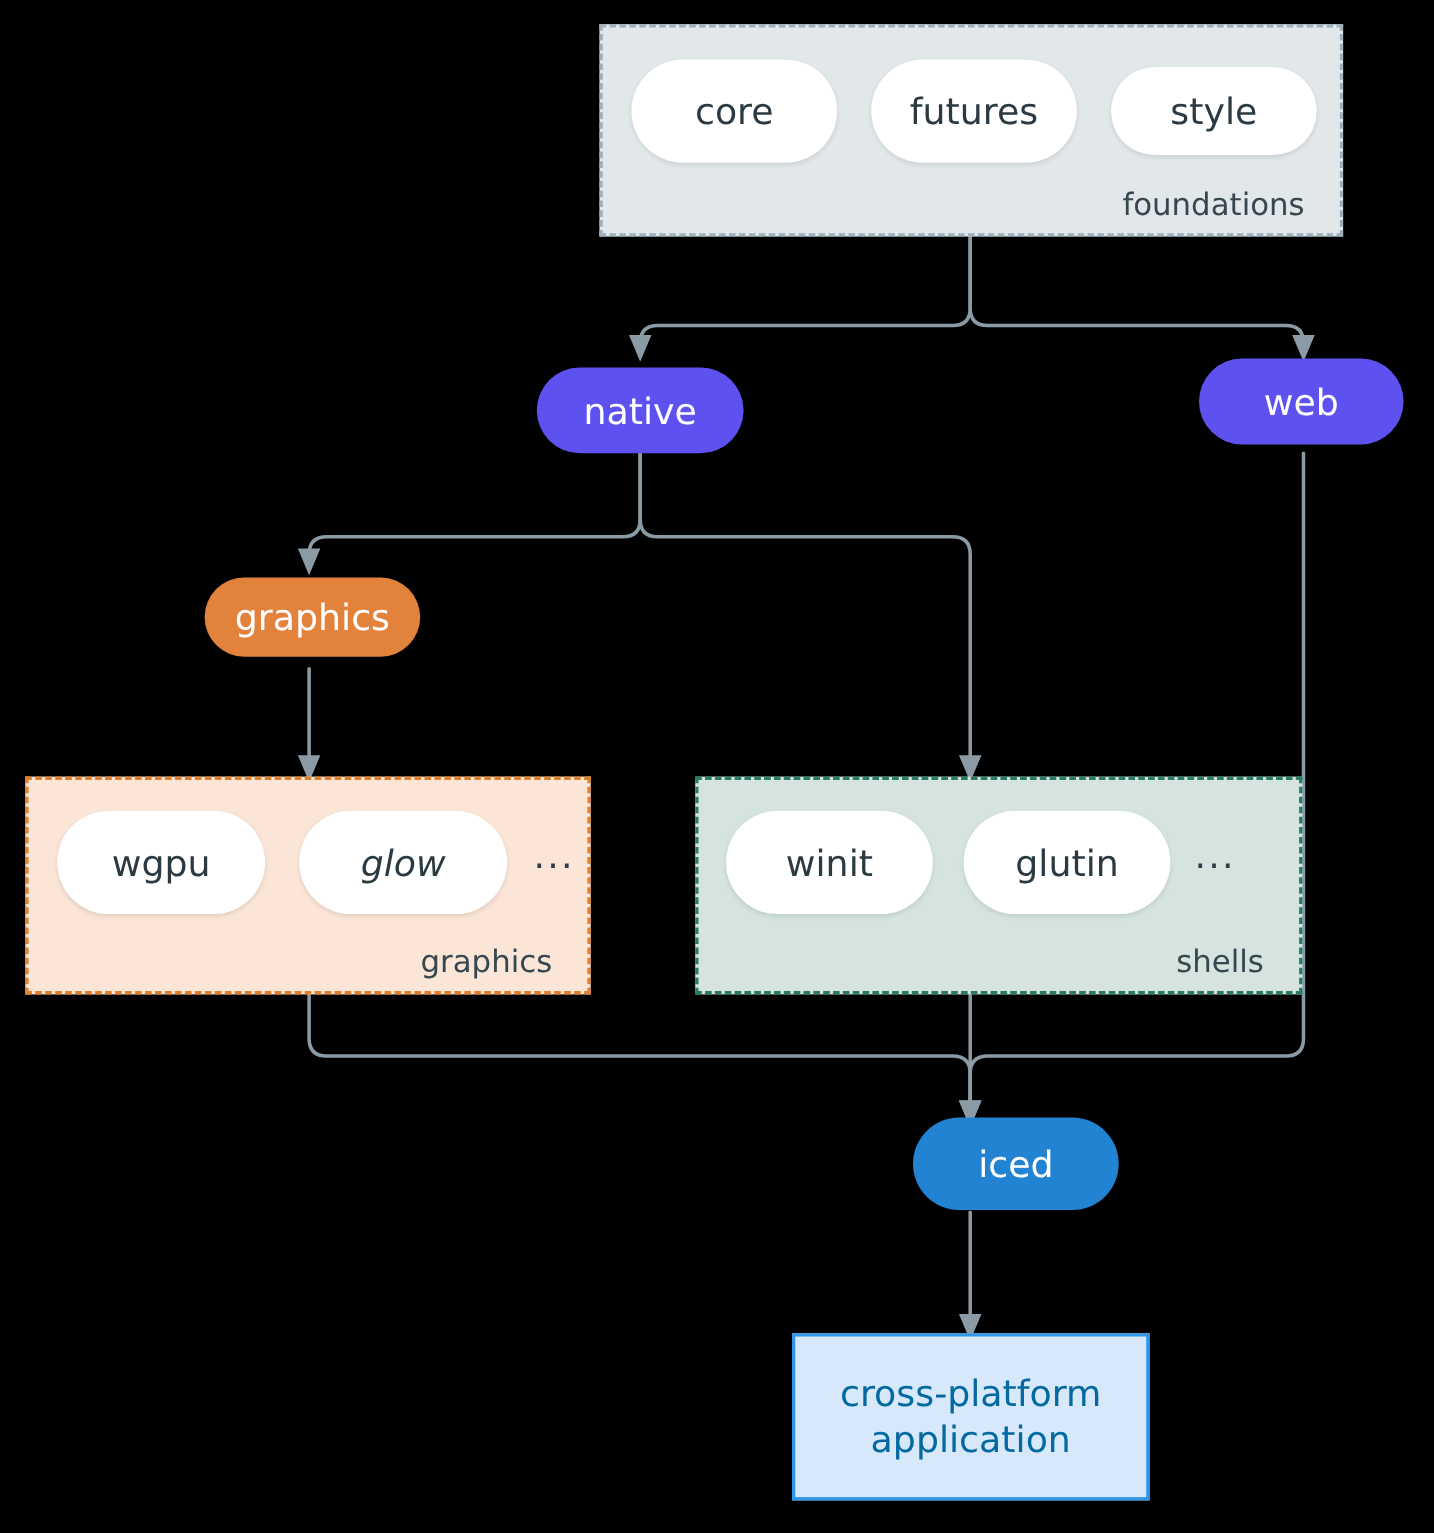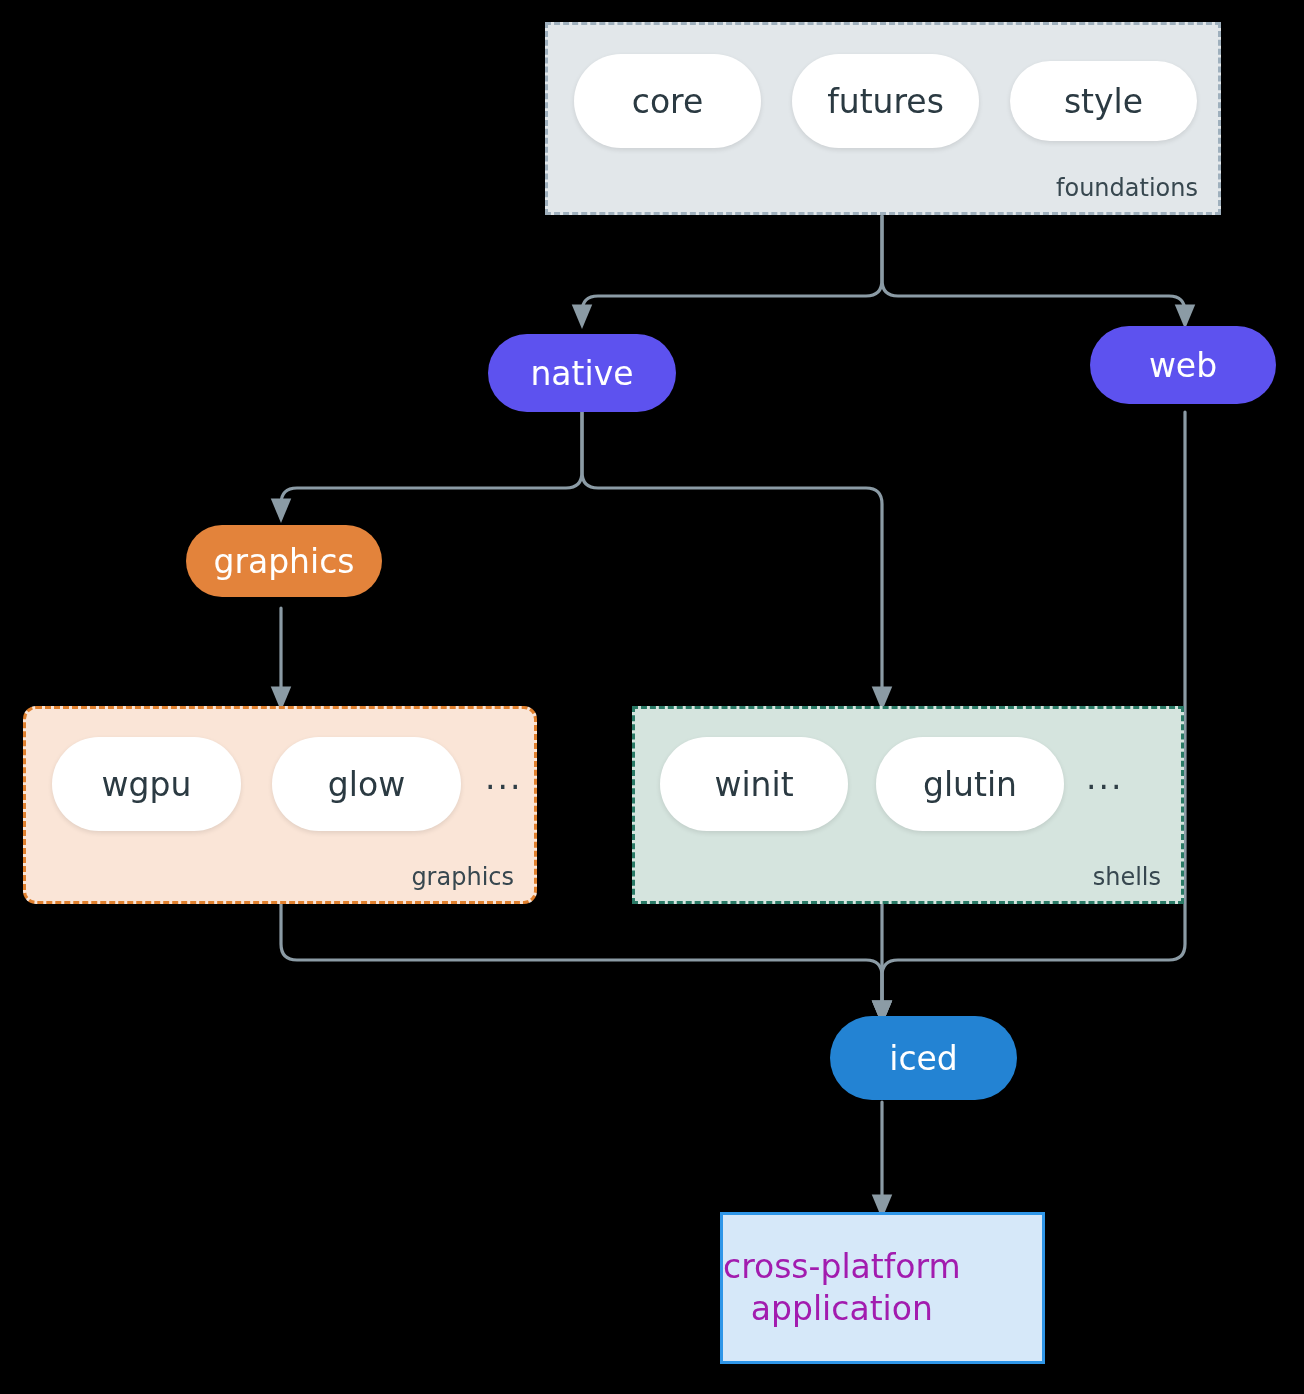--- a/index.html
+++ b/index.html
@@ -25,23 +25,23 @@
   }
   .group-box {
     position: absolute;
     box-sizing: border-box;
     border-width: 3px;
     border-style: dashed;
     padding-left: 12px;
   }
   .group-label {
     position: absolute;
-    right: 20px;
+    right: 32px;
     bottom: 10px;
-    font-size: 24px;
+    font-size: 28px;
     color: #37474f;
     white-space: nowrap;
   }
   .pill-row {
     position: absolute;
     display: flex;
     align-items: center;
   }
   .leaf-pill {
     background: #ffffff;
@@ -69,24 +69,24 @@
     justify-content: center;
     color: #ffffff;
     font-size: 33px;
     box-sizing: border-box;
   }
   .rect-node {
     position: absolute;
     box-sizing: border-box;
     display: flex;
     align-items: center;
-    justify-content: flex-start;
+    justify-content: center;
     text-align: center;
     font-size: 33px;
-    color: #a21caf;
+    color: #0369a1;
     line-height: 1.28;
     border-width: 3px;
     border-style: solid;
   }
 </style>
 </head>
 <body>
 
 <div id="canvas">
 
@@ -134,26 +134,26 @@
   </div>
 
   <div class="node-pill" style="left:1090px; top:326px; width:186px; height:78px; background:#5d52ef;">
     <span>web</span>
   </div>
 
   <div class="node-pill" style="left:186px; top:525px; width:196px; height:72px; background:#e3833b;">
     <span>graphics</span>
   </div>
 
-  <div class="group-box" style="left:23px; top:706px; width:514px; height:198px; background:#fae5d7; border-color:#e0802e;border-radius:13px;">
+  <div class="group-box" style="left:23px; top:706px; width:514px; height:198px; background:#fae5d7; border-color:#e0802e;">
     <div class="pill-row" style="left:26px; top:28px;">
       <div class="leaf-pill" style="width:189px; height:94px;">
         <span>wgpu</span>
       </div>
-      <div class="leaf-pill" style="width:189px; height:94px; margin-left:31px;">
+      <div class="leaf-pill" style="width:189px; height:94px; margin-left:31px;font-style:italic;">
         <span>glow</span>
       </div>
       <div class="ellipsis" style="margin-left:24px;">...</div>
     </div>
     <div class="group-label">graphics</div>
   </div>
 
   <div class="group-box" style="left:632px; top:706px; width:552px; height:198px; background:#d5e4de; border-color:#2a7a66;">
     <div class="pill-row" style="left:25px; top:28px;">
       <div class="leaf-pill" style="width:188px; height:94px;">

